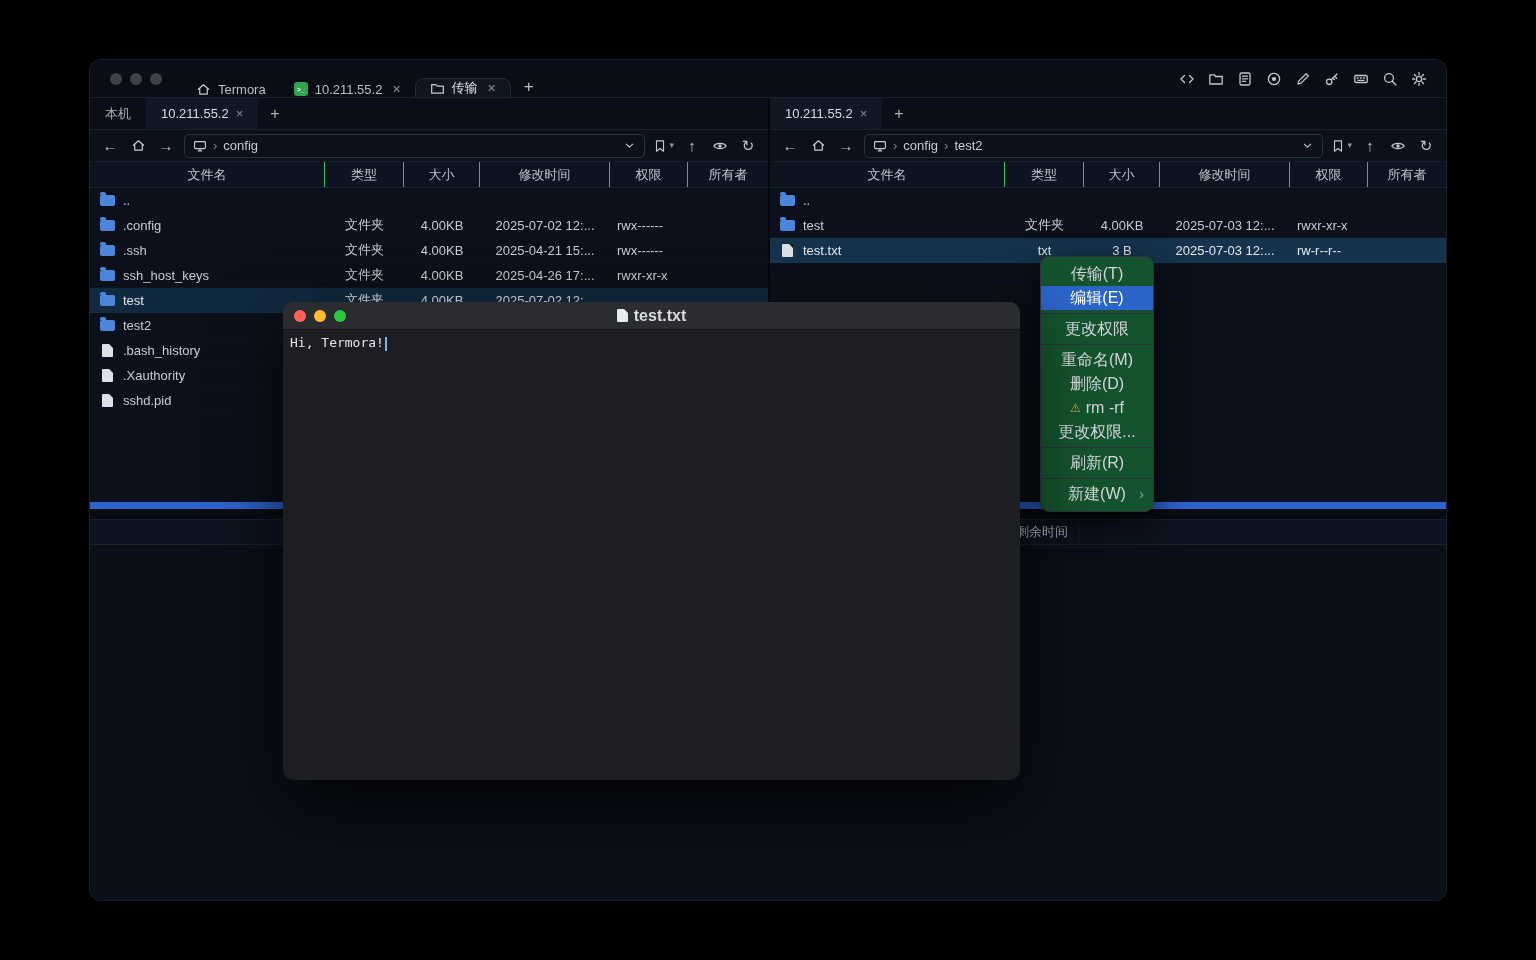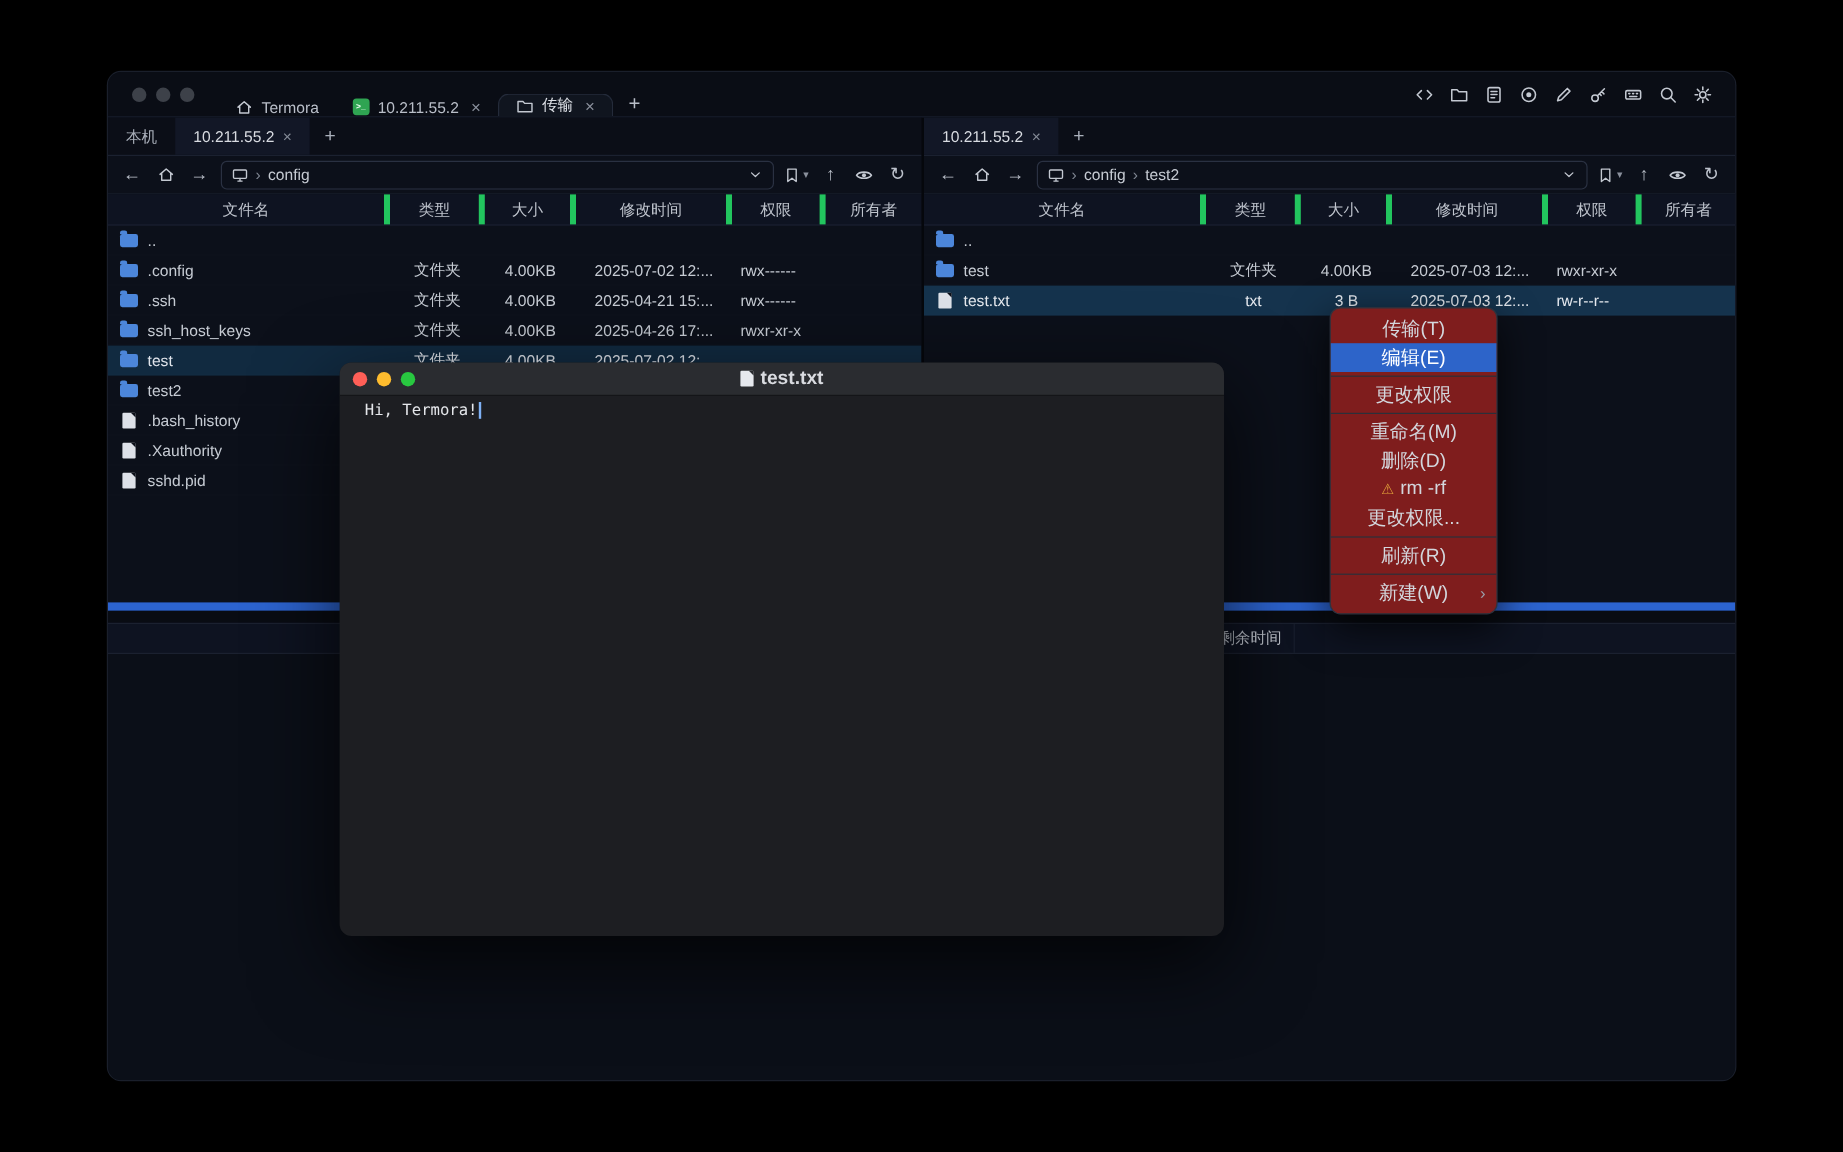--- a/index.html
+++ b/index.html
@@ -44,21 +44,21 @@
   .tbtn{color:#bcc1cb;font-size:15px;line-height:1;display:flex;align-items:center;justify-content:center;
         min-width:20px;height:22px}
   .pathbar{flex:1;height:24px;border:1px solid #2a3142;border-radius:5px;display:flex;align-items:center;
            gap:6px;padding:0 8px;color:#c6cbd3;min-width:0}
   .psep{color:#7e8591}
   .pathbar .chev{margin-left:auto;display:flex}
   .bkm{gap:2px}
   .caret-dn{color:#8a909c;font-size:9px}
 
   .fhead{height:26px;display:flex;background:#0e1321;border-bottom:1px solid #1b2130;flex:none;color:#bfc4cd}
-  .hc{display:flex;align-items:center;justify-content:center;border-right:5px solid #22c55e}
+  .hc{display:flex;align-items:center;justify-content:center;border-right:1px solid #22c55e}
   .hc:last-child{border-right:none}
   .cn{width:235px}.ct{width:79px}.cs{width:76px}.cm{width:130px}.cp{width:78px}.co{flex:1}
 
   .rows{flex:1;overflow:hidden}
   .frow{height:25px;display:flex;align-items:center;color:#c6cbd3;border-bottom:1px solid rgba(255,255,255,.02)}
   .frow .cn{display:flex;align-items:center;justify-content:flex-start;padding-left:10px}
   .frow .ct,.frow .cs,.frow .cm{display:flex;align-items:center;justify-content:center}
   .frow .cp{display:flex;align-items:center;padding-left:7px}
   .selrow{background:#15334d;color:#e4e8ee}
   .selrow-l{background:#112a40;color:#dfe3ea}
@@ -72,40 +72,40 @@
   .splitter{position:absolute;left:0;top:442px;width:100%;height:7px;background:#2c63cf}
   .tgap{position:absolute;left:0;top:449px;width:100%;height:10px;background:#090c13}
   .thead{position:absolute;left:0;top:459px;width:100%;height:26px;background:#0e1321;
          border-bottom:1px solid #1b2130;border-top:1px solid #1b2130;display:flex;color:#bfc4cd}
   .thc{display:flex;align-items:center;justify-content:center;border-right:1px solid #1a2030}
   .thc:last-child{border-right:none}
   .tw1{width:325px}.twsp{width:635px}.tw2{width:190px}.tw3{width:91px}.tw4{width:73px}.twt{flex:1}
   .tbody{position:absolute;left:0;top:485px;bottom:0;width:100%;background:#0b0f18}
 
   
-  .menu{position:absolute;left:1108px;top:256px;width:140px;background:#7f1d1d;border:1px solid #2e333e;
+  .menu{position:absolute;left:1040px;top:256px;width:114px;background:#14532d;border:1px solid #2e333e;
         border-radius:9px;box-shadow:0 12px 34px rgba(0,0,0,.75);padding:5px 0;z-index:40;color:#d3d6dc}
   .mi{height:24px;display:flex;align-items:center;justify-content:center;gap:5px;position:relative}
   .mi.hl{background:#2d64c9;color:#fff}
   .msep{height:1px;background:#2b303a;margin:3px 0}
   .warn{color:#e5a43b;font-size:12px}
   .sub{position:absolute;right:9px;color:#9aa0ab;font-size:14px}
 
   
   .editor{position:absolute;left:283px;top:302px;width:737px;height:478px;border-radius:10px;overflow:hidden;
           box-shadow:0 24px 70px rgba(0,0,0,.75);z-index:60;background:#1d1e22}
   .edbar{height:28px;background:#2a2c30;border-bottom:1px solid #141518;display:flex;align-items:center;position:relative}
   .edlights{display:flex;gap:8px;margin-left:11px;z-index:2}
   .edl{width:12px;height:12px;border-radius:50%}
   .edl.r{background:#ff5f57}.edl.y{background:#febc2e}.edl.g{background:#28c840}
   .edtitle{position:absolute;left:0;top:0;right:0;bottom:0;display:flex;align-items:center;justify-content:center;
            gap:6px;color:#d9dbe0;font-weight:700}
   .edtitle .fdoc{margin:0;background:#e6e9ee}
   .edtitle .fdoc:before{border-top-color:#2a2c30}
-  .edbody{height:calc(100% - 28px);padding:5px 21px;font-family:"DejaVu Sans Mono",monospace;font-size:13px;color:#e4e6ea}
+  .edbody{height:calc(100% - 28px);padding:5px 7px;font-family:"DejaVu Sans Mono",monospace;font-size:13px;color:#e4e6ea}
   .caret{display:inline-block;width:2px;height:14px;background:#7fb1f5;vertical-align:middle;margin-left:1px}
 </style>
 </head>
 <body>
 
 <div class="stage">
   <div class="win">
 
     <div class="titlebar">
       <div class="lights">

